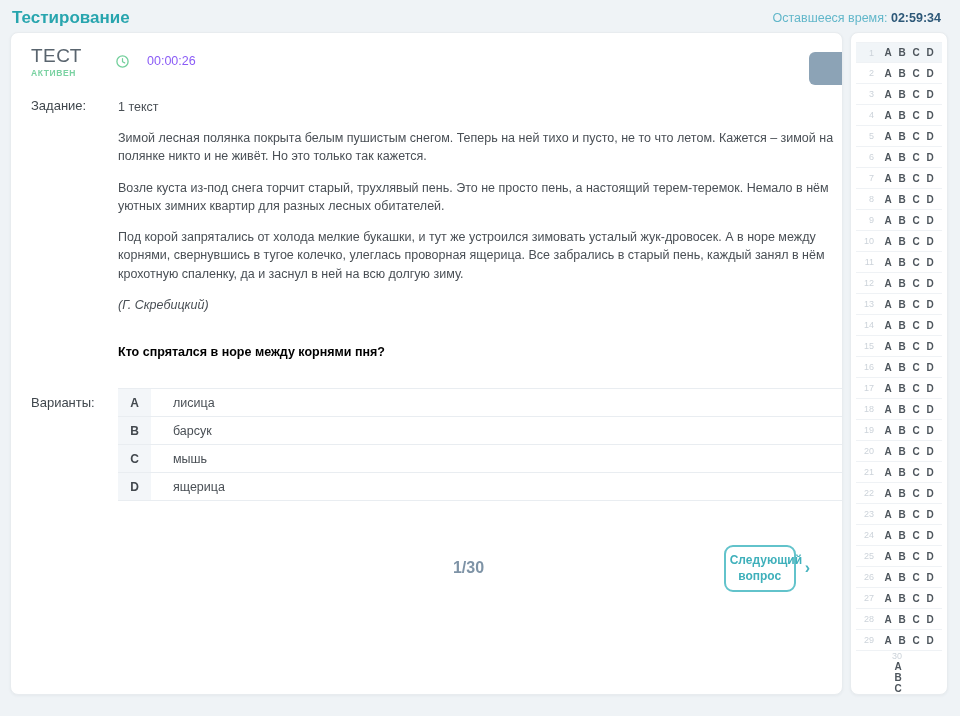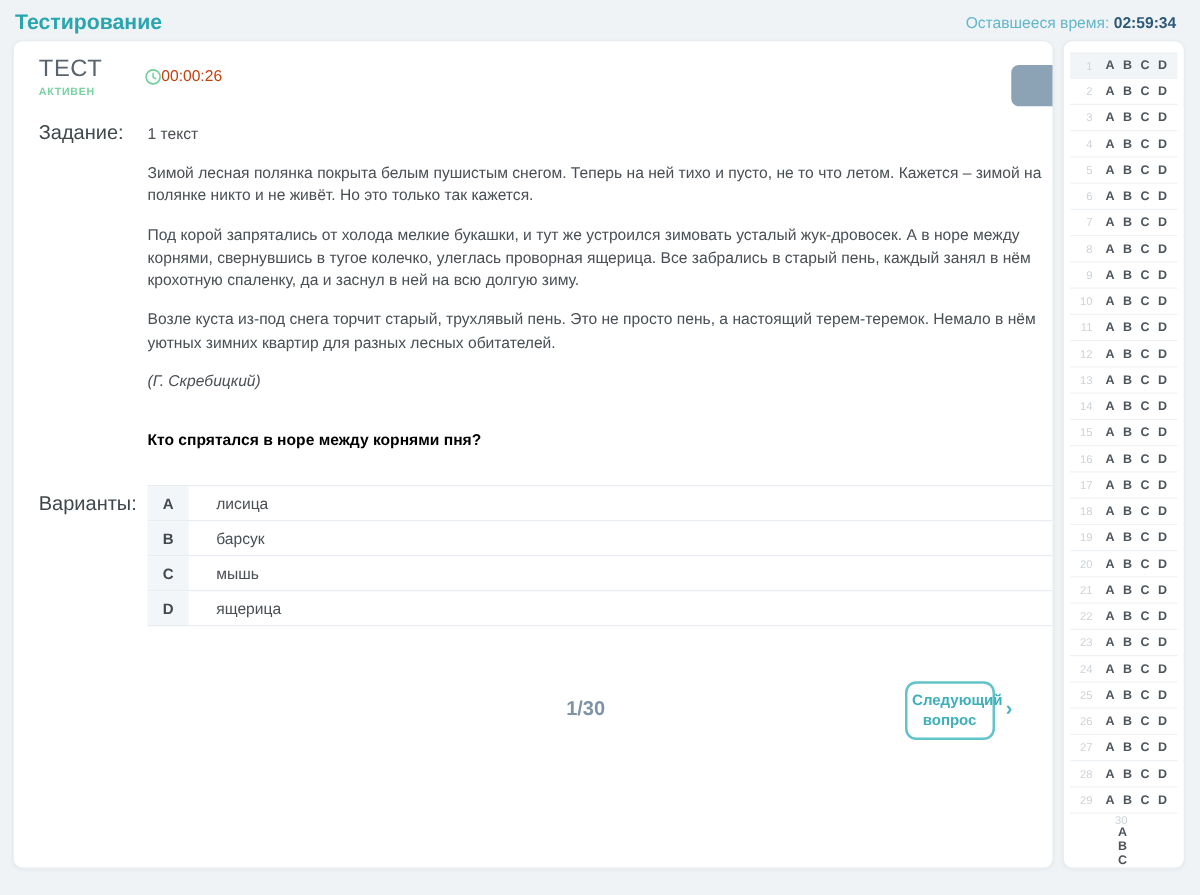--- a/index.html
+++ b/index.html
@@ -73,25 +73,25 @@
   .test-status {
     font-size: 8.5px;
     letter-spacing: 0.6px;
     font-weight: 700;
     color: #7ad2a2;
     margin-top: 2px;
   }
   .test-timer {
     display: flex;
     align-items: center;
-    gap: 0;
+    gap: 18px;
     margin-left: 10px;
     margin-top: 8px;
     font-size: 12.5px;
-    color: #c2410c;
+    color: #8b5cf6;
   }
   .clock-icon { display: inline-flex; }
 
   .sidebar-toggle {
     position: absolute;
     top: 19px;
     right: 0;
     width: 33px;
     height: 33px;
     background: #8ca3b6;
@@ -99,21 +99,21 @@
     border: none;
     cursor: pointer;
   }
 
   
   .row { display: flex; align-items: flex-start; }
   .label-col {
     width: 107px;
     padding-left: 20px;
     flex-shrink: 0;
-    font-size: 16px;
+    font-size: 13px;
     color: #3f464c;
   }
   .content-col { width: 725px; font-size: 12.5px; line-height: 1.46; color: #494f55; }
 
   .content-col p { margin-bottom: 13px; }
   .instruction-label { font-weight: 700; color: #3f464c; }
   .instruction-text { font-style: italic; }
   .author { font-style: italic; }
   .question {
     font-weight: 700;
@@ -256,22 +256,22 @@
         </span>
         <span>00:00:26</span>
       </div>
     </div>
 
     <div class="row">
       <div class="label-col">Задание:</div>
       <div class="content-col">
         <p>1 текст</p>
         <p>Зимой лесная полянка покрыта белым пушистым снегом. Теперь на ней тихо и пусто, не то что летом. Кажется – зимой на полянке никто и не живёт. Но это только так кажется.</p>
+        <p>Возле куста из-под снега торчит старый, трухлявый пень. Это не просто пень, а настоящий терем-теремок. Немало в нём уютных зимних квартир для разных лесных обитателей.</p>
         <p>Под корой запрятались от холода мелкие букашки, и тут же устроился зимовать усталый жук-дровосек. А в норе между корнями, свернувшись в тугое колечко, улеглась проворная ящерица. Все забрались в старый пень, каждый занял в нём крохотную спаленку, да и заснул в ней на всю долгую зиму.</p>
-        <p>Возле куста из-под снега торчит старый, трухлявый пень. Это не просто пень, а настоящий терем-теремок. Немало в нём уютных зимних квартир для разных лесных обитателей.</p>
         <p class="author">(Г. Скребицкий)</p>
         <p class="question">Кто спрятался в норе между корнями пня?</p>
       </div>
     </div>
 
     <div class="row variants-row">
       <div class="label-col">Варианты:</div>
       <div class="variants-table">
         <div class="variant-row">
           <div class="variant-letter">A</div>

